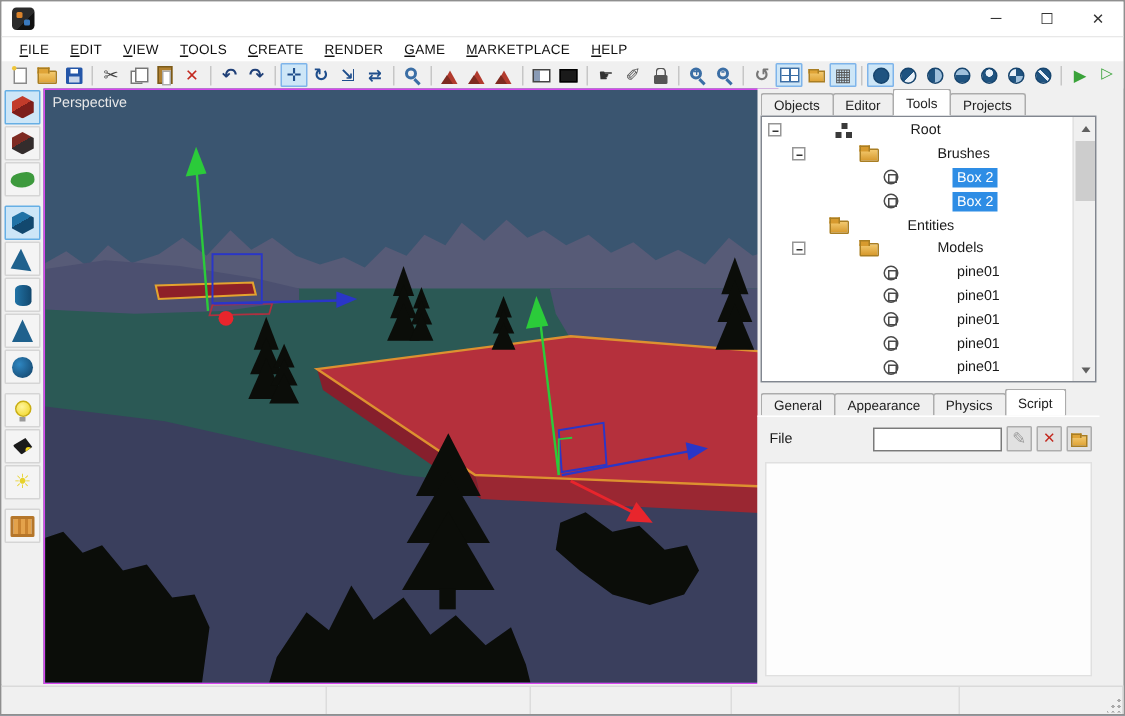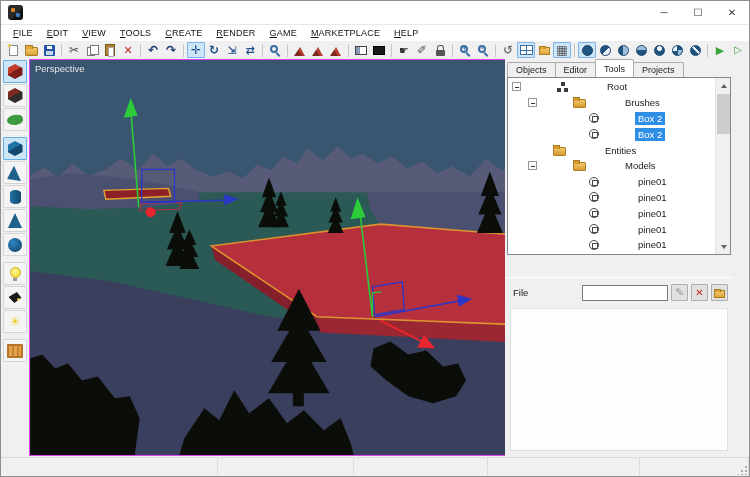--- a/index.html
+++ b/index.html
@@ -501,20 +501,26 @@
     <div id="tree-scroll">
       <div class="scroll-arrow up">
           <span class="arr-up"></span>
         </div>
       <div class="scroll-thumb"></div>
       <div class="scroll-arrow down">
           <span class="arr-dn"></span>
         </div>
     </div>
   </div>
+  <div class="tabs" id="props-tabs">
+      <div class="tab">General</div>
+      <div class="tab">Appearance</div>
+      <div class="tab">Physics</div>
+      <div class="tab active">Script</div>
+    </div>
   <div id="script-panel">
     <div class="file-row">
       <div class="file-label">File</div>
       <input class="file-input" type="text" value="" style="">
       <span id="script-buttons" style="display:flex">
           <div class="mini-btn">
             <span class="g" style="color:#9A9A9A;font-size:11px;">✎</span>
           </div>
           <div class="mini-btn">
             <span class="g" style="color:#C3291F;font-weight:bold;font-size:10px;">✕</span>

